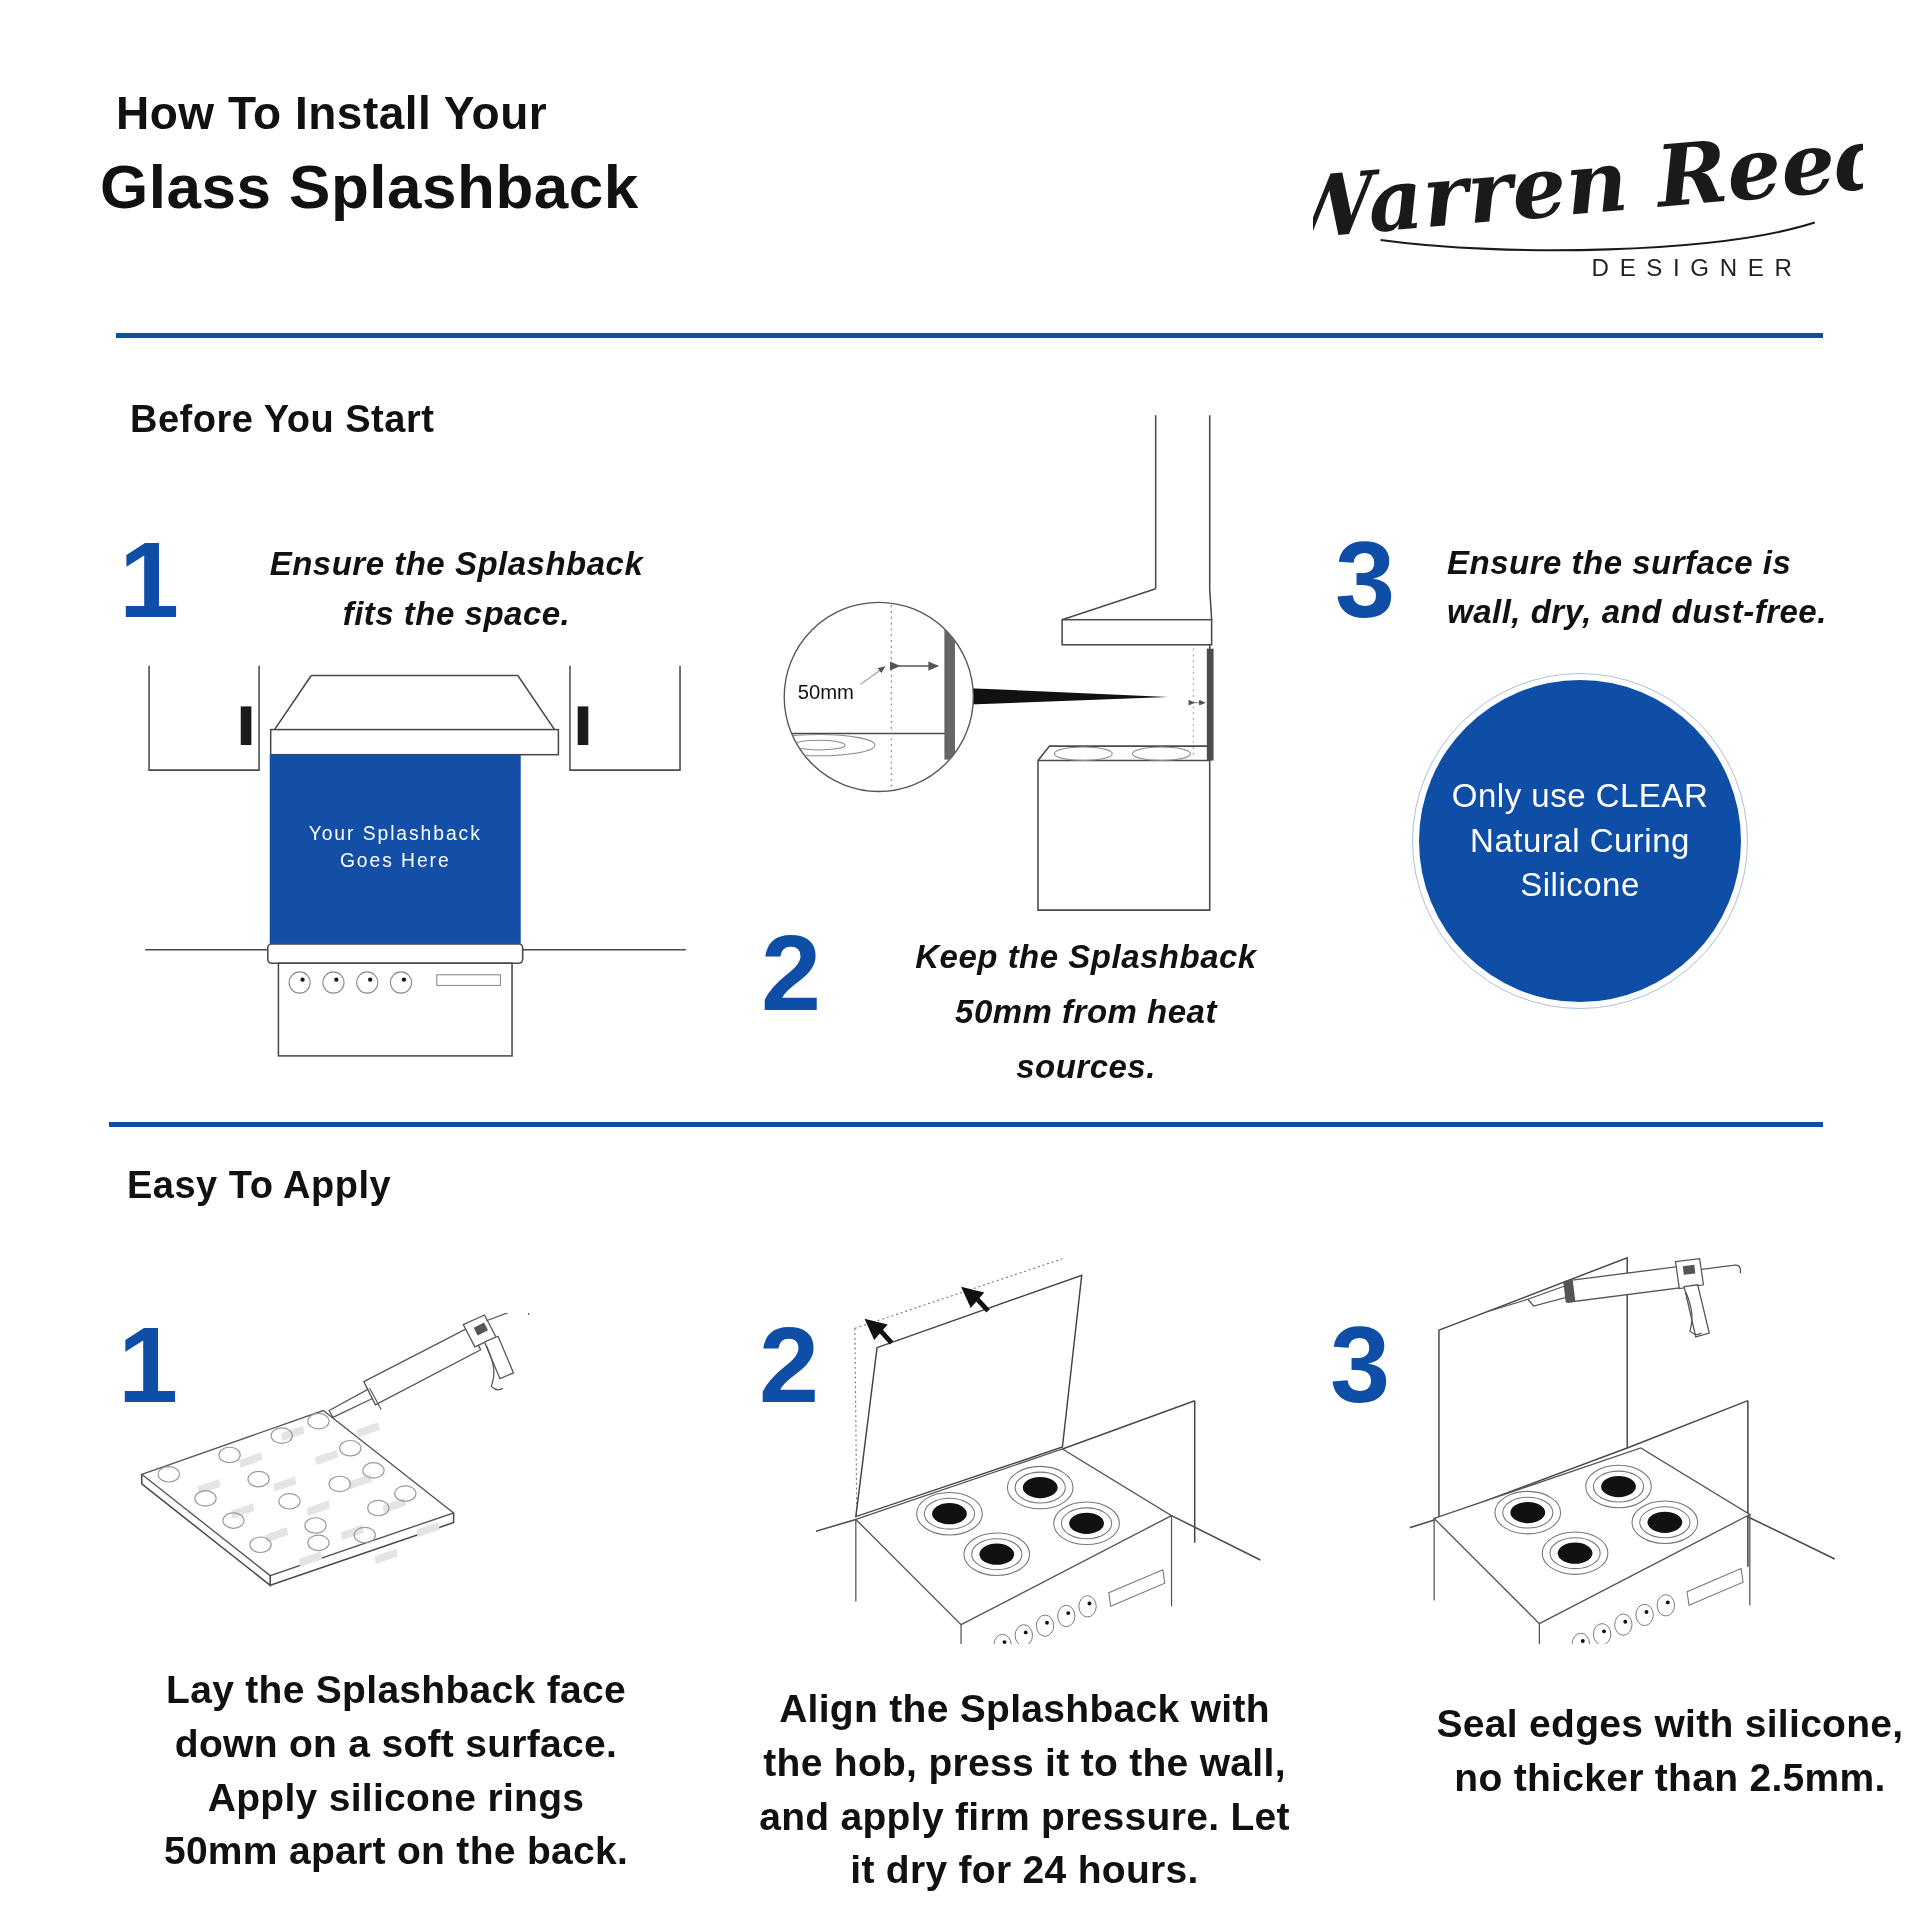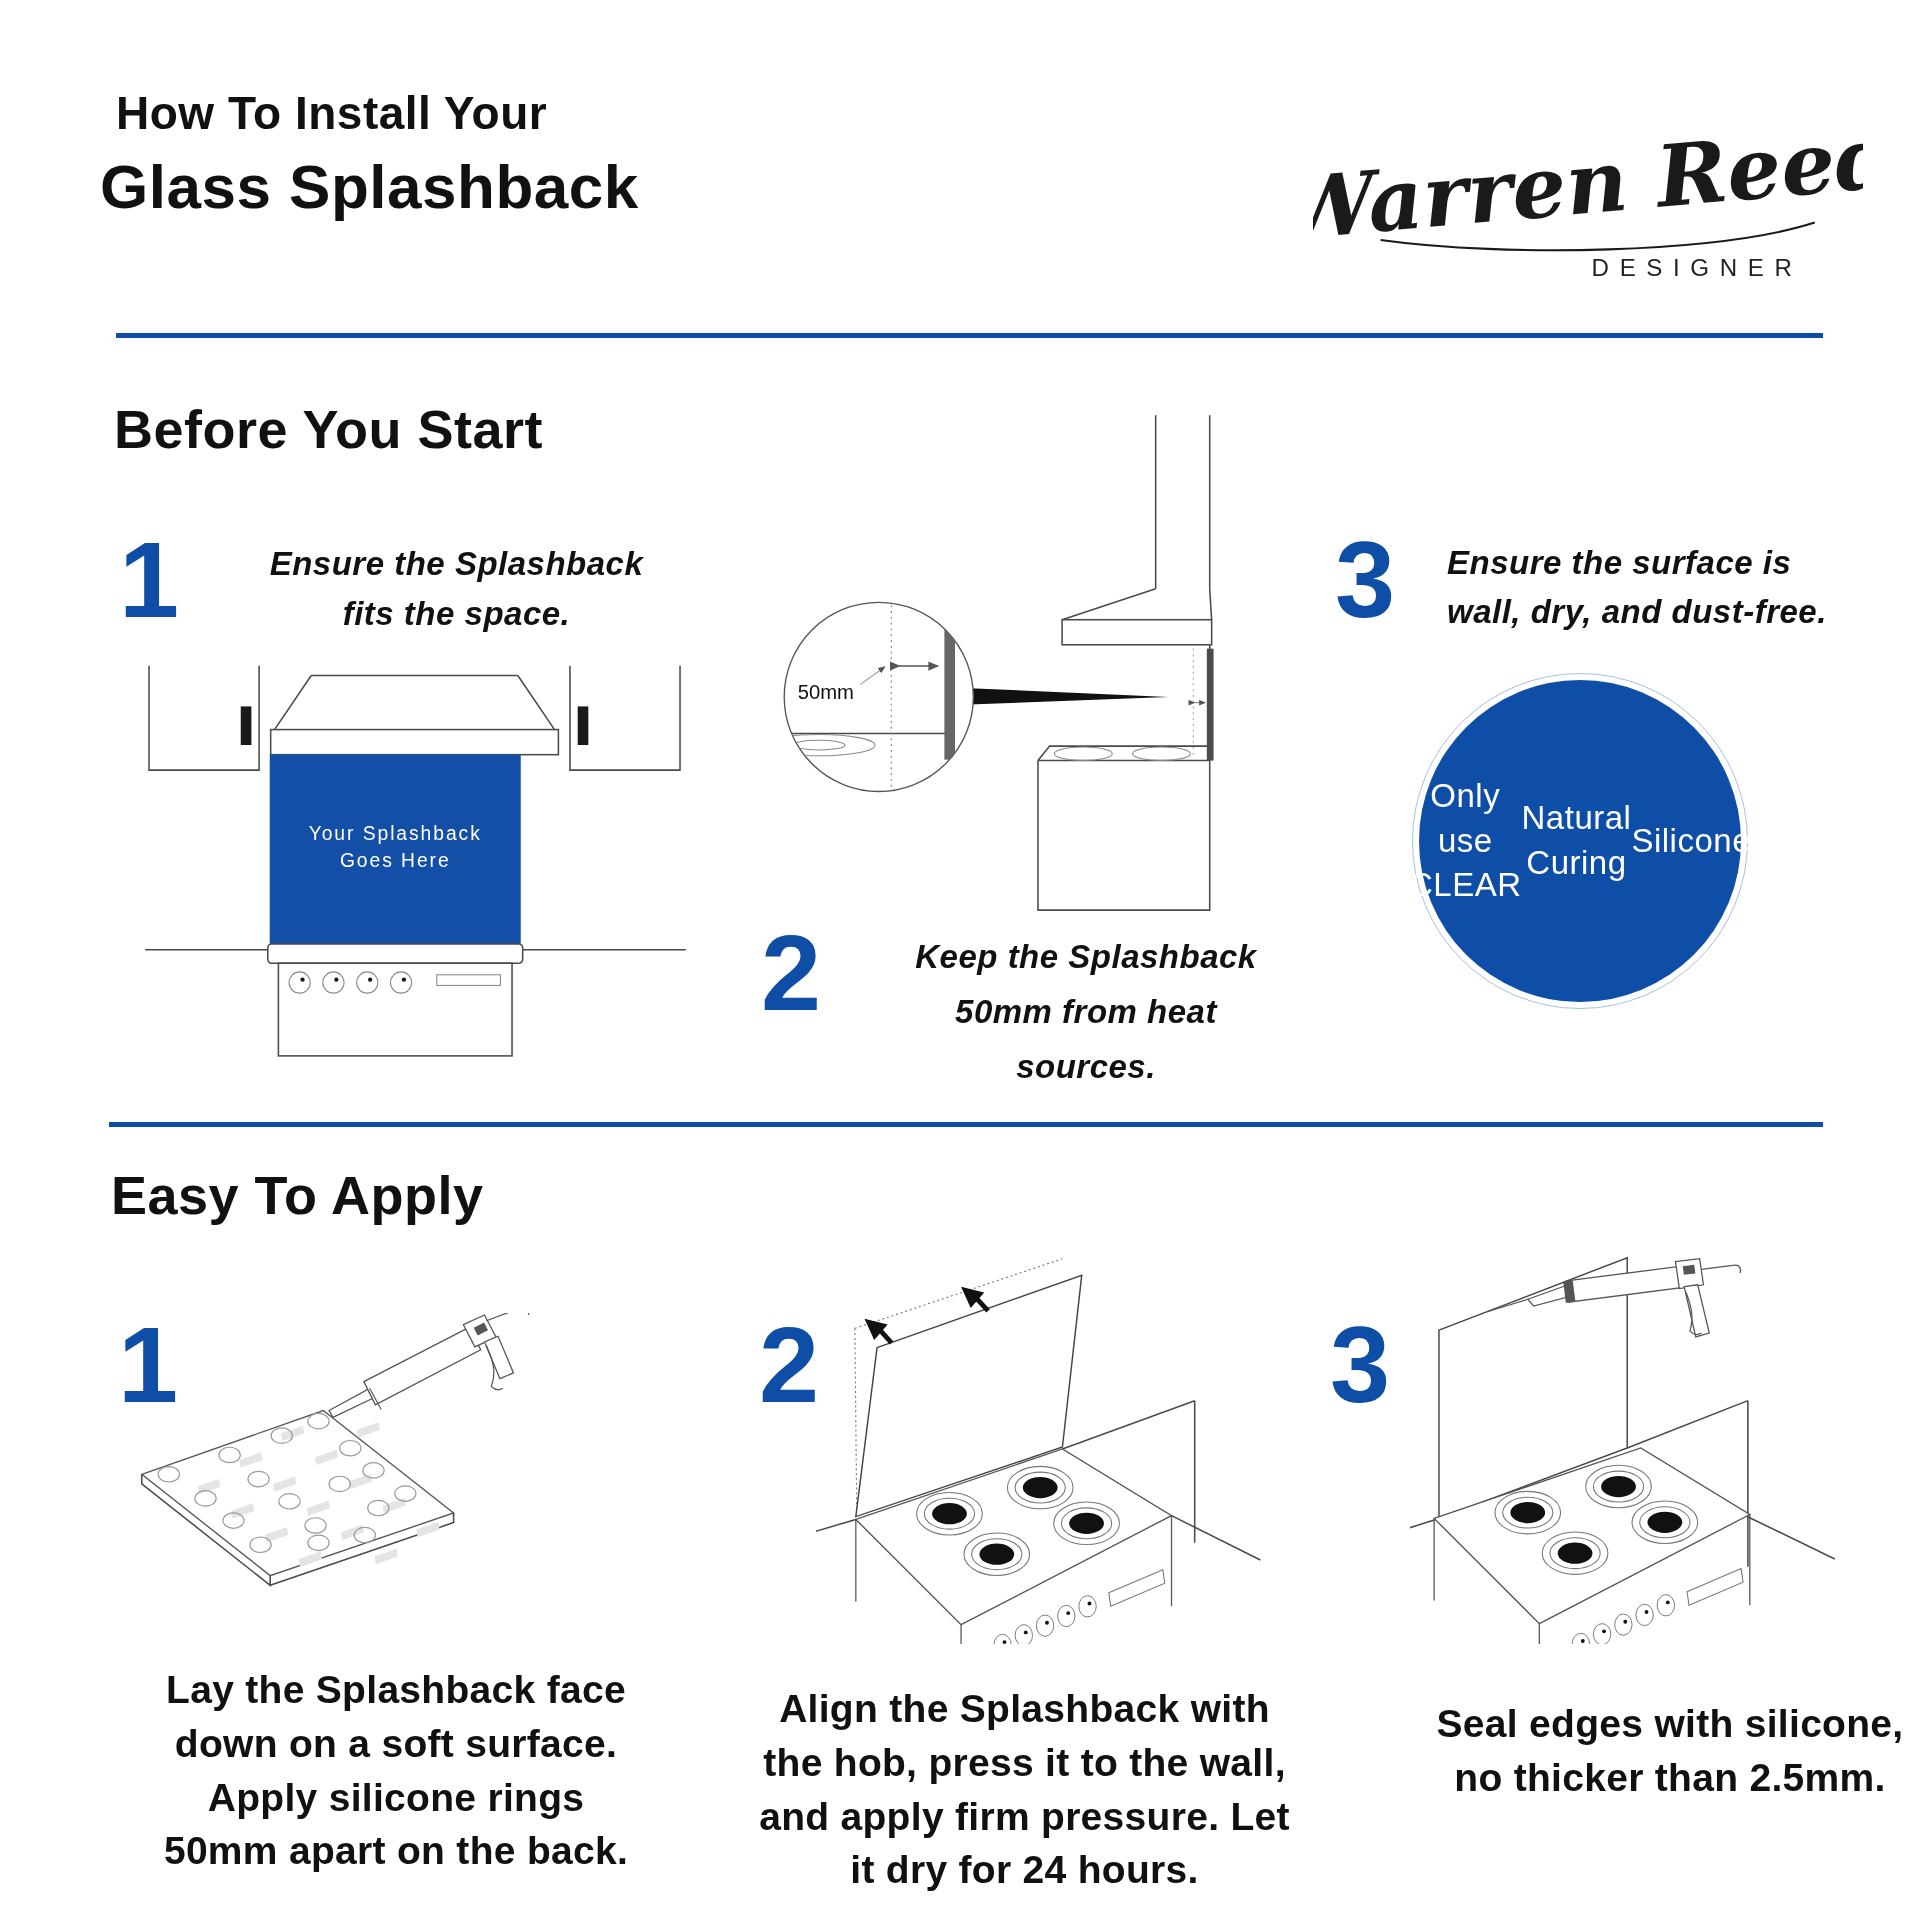--- a/index.html
+++ b/index.html
@@ -9,30 +9,30 @@
   }
   html,body{margin:0;padding:0;background:#fff;}
   .canvas{position:relative;width:1931px;height:1931px;background:#ffffff;overflow:hidden;
           font-family:"Liberation Sans",sans-serif;color:var(--ink);}
   .abs{position:absolute;}
   .title1{left:116px;top:86px;font-size:46px;font-weight:700;letter-spacing:0.5px;}
   .title2{left:100px;top:151px;font-size:62px;font-weight:700;letter-spacing:0.5px;}
   .divider{height:4.8px;background:var(--accent);}
   .div1{left:116px;top:333px;width:1707px;}
   .div2{left:109px;top:1122px;width:1714px;}
-  .section-h{font-size:54px;font-weight:700;letter-spacing:0.5px;}
+  .section-h{font-size:38px;font-weight:700;letter-spacing:0.5px;margin-left:16px;}
   .h-before{left:114px;top:398px;}
   .h-apply{left:111px;top:1164px;}
   .stepnum{font-size:108px;font-weight:700;color:var(--accent);line-height:1;}
   .steptext{font-size:33px;font-weight:700;letter-spacing:0.5px;line-height:1.5;text-align:center;font-style:italic;}
   .caption{font-size:39px;font-weight:700;letter-spacing:0.3px;line-height:1.38;text-align:center;}
   .badge-ring{left:1412px;top:673px;width:334px;height:334px;border-radius:50%;
               border:1px solid #a9c0e0;display:flex;align-items:center;justify-content:center;}
   .badge{width:322px;height:322px;border-radius:50%;background:var(--accent);color:#fff;
-         display:flex;flex-direction:row;align-items:center;justify-content:center;
+         display:flex;flex-direction:column;align-items:center;justify-content:center;
          font-size:33px;line-height:1.36;letter-spacing:0.5px;text-align:center;}
   svg{display:block;}
   .lineart{stroke:var(--art);stroke-width:1.6;fill:none;}
   .lineart-thin{stroke:#8a8a8a;stroke-width:1.1;fill:none;}
   .logo-script{font-family:"DejaVu Serif",serif;font-style:italic;font-weight:700;}
   .logo-sub{font-family:"Liberation Sans",sans-serif;}
 </style>
 </head>
 <body>
 

